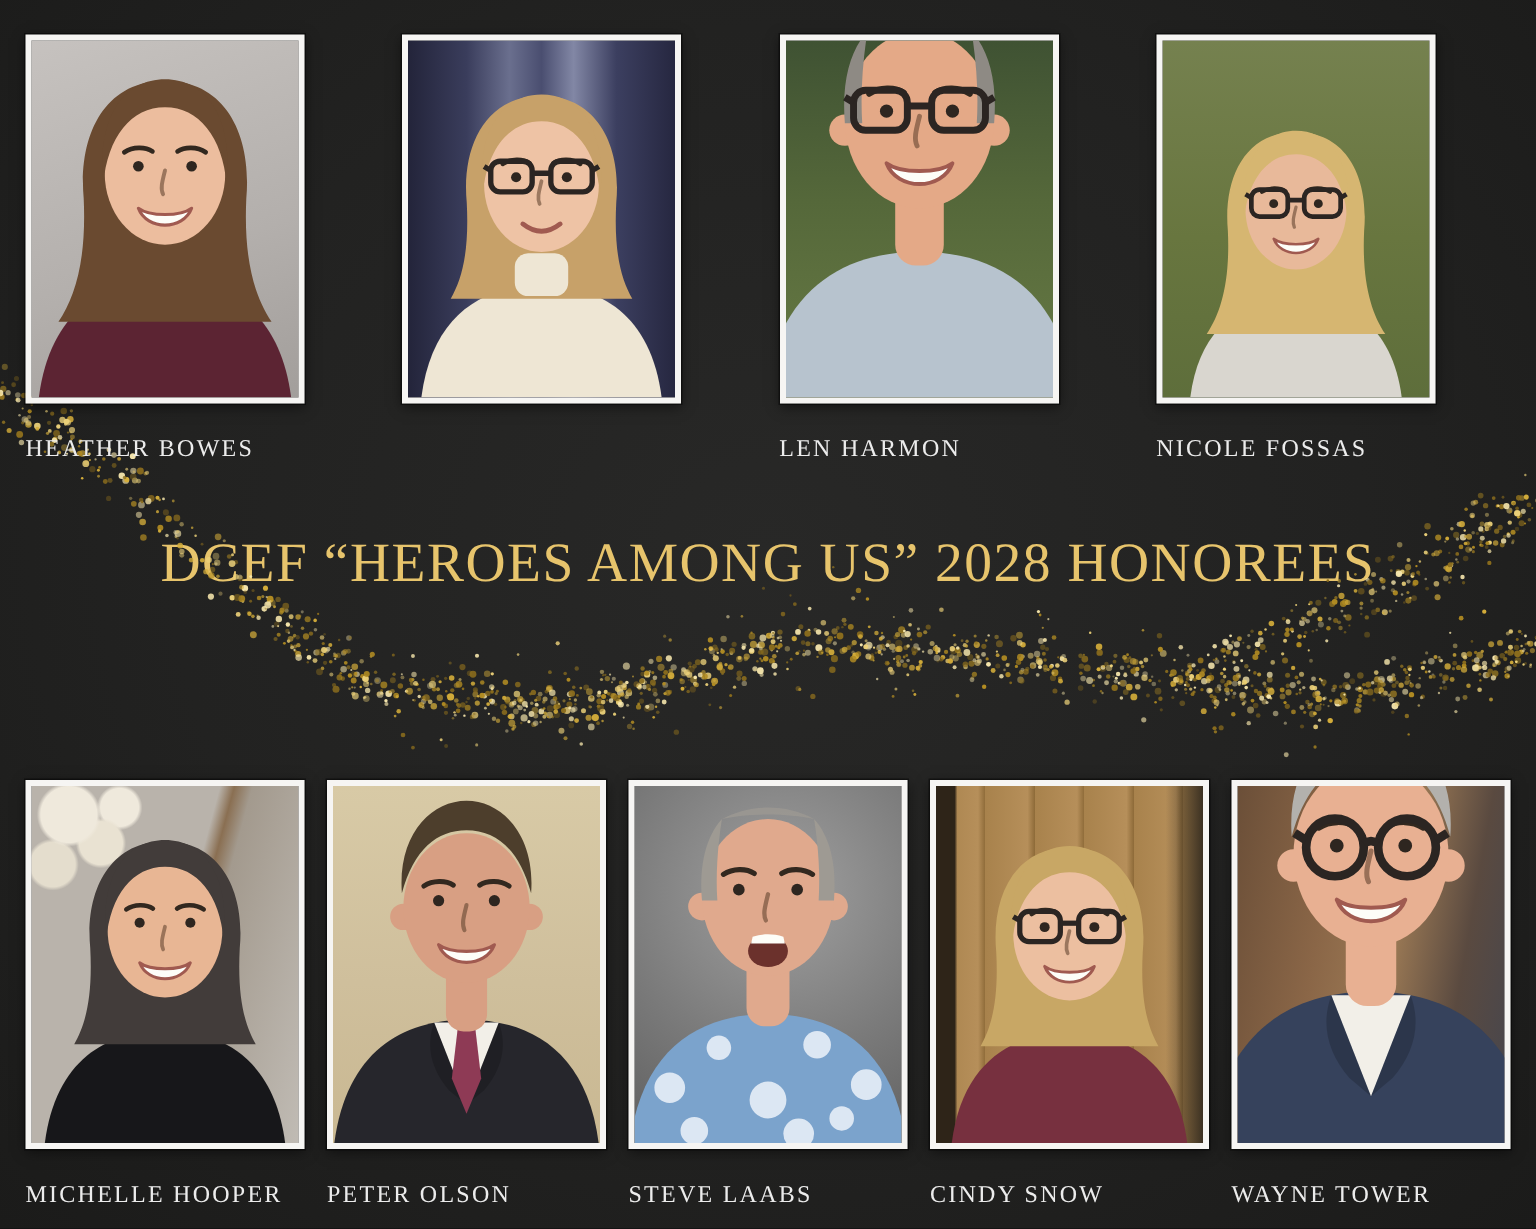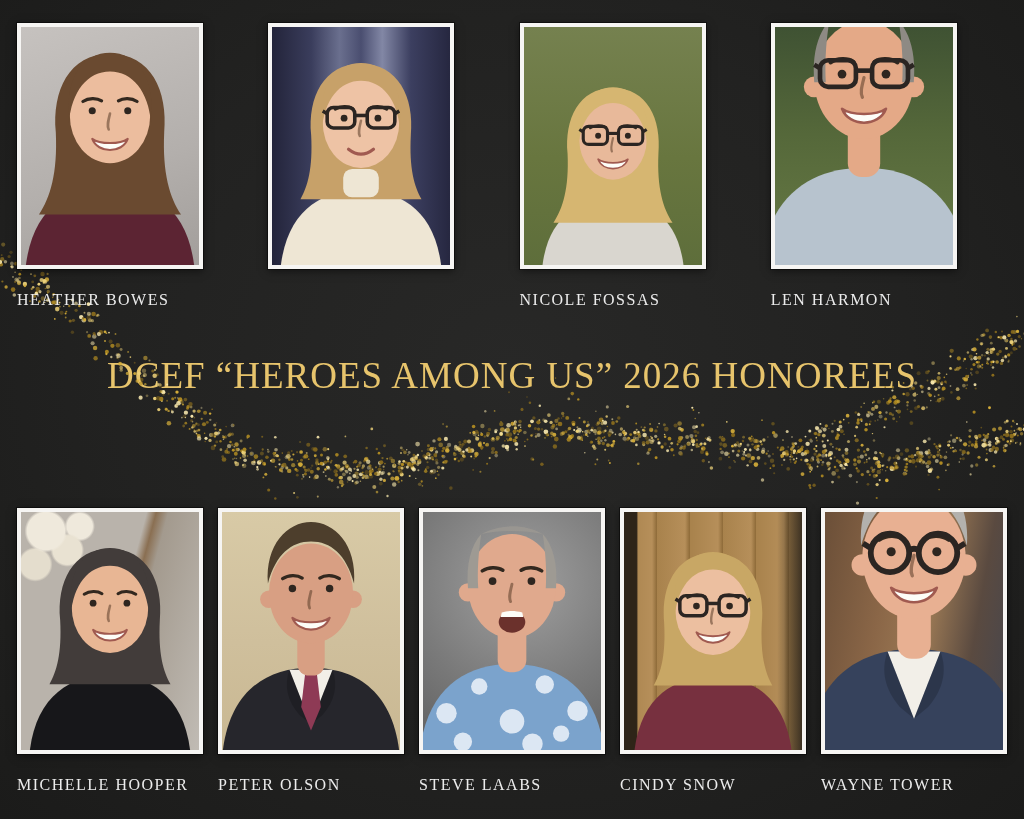--- a/index.html
+++ b/index.html
@@ -3,21 +3,21 @@
 <meta charset="utf-8">
 <style>
   html,body{margin:0;padding:0;background:#111;}
   #canvas{
     position:relative;width:1024px;height:819px;overflow:hidden;
     background:radial-gradient(ellipse at 50% 45%, #282827 0%, #222221 55%, #1b1b1a 100%);
     font-family:"Liberation Serif", serif;
   }
   .row{position:absolute;left:17px;width:990px;display:flex;gap:15px;z-index:4;}
   #row-top{top:23px;}
-  #row-bottom{top:508px;}
+  #row-bottom{top:520px;}
   .card{flex:1;display:flex;flex-direction:column;align-items:flex-start;min-width:0;}
   .photo{
     width:178px;height:238px;border:4px solid #f6f5f3;
     box-shadow:0 0 0 1px rgba(0,0,0,.45), 0 2px 8px rgba(0,0,0,.5);
     overflow:hidden;position:relative;flex:none;
   }
   .photo svg{position:absolute;left:0;top:0;width:100%;height:100%;display:block;}
   .name{
     margin-top:22px;font-size:16px;letter-spacing:1.5px;white-space:nowrap;
     color:#ececec;text-transform:uppercase;font-weight:400;
@@ -74,46 +74,20 @@
                 <rect x="53.5" y="45.5" width="15.5" height="11.5" rx="3.5"></rect>
                 <path d="M46.5,50 L53.5,50"></path>
                 <path d="M31,49 L28.5,47.5 M69,49 L71.5,47.5"></path>
               </g>
             </g>
           </svg>
         </div>
   </div>
 
   <div class="card">
-    <div class="photo" style="background: linear-gradient(rgb(117, 129, 79) 0%, rgb(104, 118, 63) 55%, rgb(94, 110, 59) 100%);">
-          <svg viewBox="0 0 100 134" preserveAspectRatio="xMidYMax slice" xmlns="http://www.w3.org/2000/svg">
-            <g transform="translate(50,134) scale(0.88) translate(-50,-134)">
-              <path d="M5,134 C9,103 28,92 50,92 C72,92 91,103 95,134 Z" fill="#d9d6cf"></path>
-              <rect x="43" y="72" width="14" height="24" rx="6" fill="#e8b99a"></rect>
-              <path d="M50,21 C28,21 19,41 21,63 C22,85 18,98 12,107 L88,107 C82,98 78,85 79,63 C81,41 72,21 50,21 Z" fill="#d6b671"></path>
-              <ellipse cx="50" cy="54" rx="21.5" ry="25.5" fill="#e8b99a"></ellipse>
-              <path d="M28,58 C25.5,33 36,20.5 50,20.5 C64,20.5 74.5,33 72,58 C70.5,41 62,30.5 50,30.5 C38,30.5 29.5,41 28,58 Z" fill="#d6b671"></path>
-              <path d="M35.5,46.5 C38.5,44.5 43,44.5 45.5,46.2 M54.5,46.2 C57,44.5 61.5,44.5 64.5,46.5" stroke="#32281f" stroke-width="1.7" fill="none" stroke-linecap="round"></path>
-              <circle cx="40.5" cy="51.5" r="1.9" fill="#2e2620"></circle>
-              <circle cx="59.5" cy="51.5" r="1.9" fill="#2e2620"></circle>
-              <path d="M50,53 C49,57 48.3,59.5 49.3,61.5" stroke="rgba(90,60,40,0.55)" stroke-width="1.4" fill="none" stroke-linecap="round"></path>
-              <path d="M40.5,66.5 C43.5,74.5 56.5,74.5 59.5,66.5 C55.5,69.5 44.5,69.5 40.5,66.5 Z" fill="#fdfdf8" stroke="#a05a50" stroke-width="1.1" stroke-linejoin="round"></path>
-              <g stroke="#2b2522" stroke-width="2" fill="none">
-                <rect x="31" y="45.5" width="15.5" height="11.5" rx="3.5"></rect>
-                <rect x="53.5" y="45.5" width="15.5" height="11.5" rx="3.5"></rect>
-                <path d="M46.5,50 L53.5,50"></path>
-                <path d="M31,49 L28.5,47.5 M69,49 L71.5,47.5"></path>
-              </g>
-            </g>
-          </svg>
-        </div>
-    <div class="name">NICOLE FOSSAS</div>
-  </div>
-
-  <div class="card">
     <div class="photo" style="background: linear-gradient(rgb(63, 82, 51) 0%, rgb(85, 104, 58) 45%, rgb(104, 123, 69) 100%);">
           <svg viewBox="0 0 100 134" preserveAspectRatio="xMidYMax slice" xmlns="http://www.w3.org/2000/svg">
             <g transform="translate(50,134) scale(1.3) translate(-50,-134)">
               <path d="M5,134 C9,103 28,92 50,92 C72,92 91,103 95,134 Z" fill="#b7c3ce"></path>
               <rect x="43" y="72" width="14" height="24" rx="6" fill="#e4a987"></rect>
               <circle cx="28.5" cy="57" r="4.5" fill="#e4a987"></circle>
               <circle cx="71.5" cy="57" r="4.5" fill="#e4a987"></circle>
               <ellipse cx="50" cy="54" rx="21.5" ry="25.5" fill="#e4a987"></ellipse>
               <path d="M28.5,55 C27.5,43 30,34 35,28.5 C33.5,38 33,47 33.5,55 Z" fill="#8e8a84"></path>
               <path d="M71.5,55 C72.5,43 70,34 65,28.5 C66.5,38 67,47 66.5,55 Z" fill="#8e8a84"></path>
@@ -127,22 +101,48 @@
                 <rect x="31" y="45.5" width="15.5" height="11.5" rx="3.5"></rect>
                 <rect x="53.5" y="45.5" width="15.5" height="11.5" rx="3.5"></rect>
                 <path d="M46.5,50 L53.5,50"></path>
                 <path d="M31,49 L28.5,47.5 M69,49 L71.5,47.5"></path>
               </g>
             </g>
           </svg>
         </div>
     <div class="name">LEN HARMON</div>
   </div>
+
+  <div class="card">
+    <div class="photo" style="background: linear-gradient(rgb(117, 129, 79) 0%, rgb(104, 118, 63) 55%, rgb(94, 110, 59) 100%);">
+          <svg viewBox="0 0 100 134" preserveAspectRatio="xMidYMax slice" xmlns="http://www.w3.org/2000/svg">
+            <g transform="translate(50,134) scale(0.88) translate(-50,-134)">
+              <path d="M5,134 C9,103 28,92 50,92 C72,92 91,103 95,134 Z" fill="#d9d6cf"></path>
+              <rect x="43" y="72" width="14" height="24" rx="6" fill="#e8b99a"></rect>
+              <path d="M50,21 C28,21 19,41 21,63 C22,85 18,98 12,107 L88,107 C82,98 78,85 79,63 C81,41 72,21 50,21 Z" fill="#d6b671"></path>
+              <ellipse cx="50" cy="54" rx="21.5" ry="25.5" fill="#e8b99a"></ellipse>
+              <path d="M28,58 C25.5,33 36,20.5 50,20.5 C64,20.5 74.5,33 72,58 C70.5,41 62,30.5 50,30.5 C38,30.5 29.5,41 28,58 Z" fill="#d6b671"></path>
+              <path d="M35.5,46.5 C38.5,44.5 43,44.5 45.5,46.2 M54.5,46.2 C57,44.5 61.5,44.5 64.5,46.5" stroke="#32281f" stroke-width="1.7" fill="none" stroke-linecap="round"></path>
+              <circle cx="40.5" cy="51.5" r="1.9" fill="#2e2620"></circle>
+              <circle cx="59.5" cy="51.5" r="1.9" fill="#2e2620"></circle>
+              <path d="M50,53 C49,57 48.3,59.5 49.3,61.5" stroke="rgba(90,60,40,0.55)" stroke-width="1.4" fill="none" stroke-linecap="round"></path>
+              <path d="M40.5,66.5 C43.5,74.5 56.5,74.5 59.5,66.5 C55.5,69.5 44.5,69.5 40.5,66.5 Z" fill="#fdfdf8" stroke="#a05a50" stroke-width="1.1" stroke-linejoin="round"></path>
+              <g stroke="#2b2522" stroke-width="2" fill="none">
+                <rect x="31" y="45.5" width="15.5" height="11.5" rx="3.5"></rect>
+                <rect x="53.5" y="45.5" width="15.5" height="11.5" rx="3.5"></rect>
+                <path d="M46.5,50 L53.5,50"></path>
+                <path d="M31,49 L28.5,47.5 M69,49 L71.5,47.5"></path>
+              </g>
+            </g>
+          </svg>
+        </div>
+    <div class="name">NICOLE FOSSAS</div>
+  </div>
 </div>
-  <div id="title" style="color: rgb(231, 196, 108);">DCEF “HEROES AMONG US” 2026 HONOREES</div>
+  <div id="title" style="color: rgb(231, 196, 108);">DCEF “HEROES AMONG US” 2028 HONOREES</div>
   <svg id="sparkles" viewBox="0 0 1024 819" xmlns="http://www.w3.org/2000/svg">
       <circle cx="-6.2" cy="258.3" r="1.35" fill="#d4ad3a" opacity="0.51"></circle>
       <circle cx="157.2" cy="374.8" r="1.53" fill="#8a6c1d" opacity="0.59"></circle>
       <circle cx="61.6" cy="312.8" r="2.10" fill="#8a6c1d" opacity="0.44"></circle>
       <circle cx="19.0" cy="283.0" r="2.16" fill="#d4ad3a" opacity="0.75"></circle>
       <circle cx="197.6" cy="434.3" r="0.76" fill="#8a6c1d" opacity="0.58"></circle>
       <circle cx="105.0" cy="331.8" r="1.38" fill="#d4ad3a" opacity="0.97"></circle>
       <circle cx="181.9" cy="417.6" r="0.91" fill="#f7e7ad" opacity="0.56"></circle>
       <circle cx="46.9" cy="279.5" r="2.17" fill="#d4ad3a" opacity="0.89"></circle>
       <circle cx="185.9" cy="412.7" r="2.13" fill="#f7e7ad" opacity="0.89"></circle>

